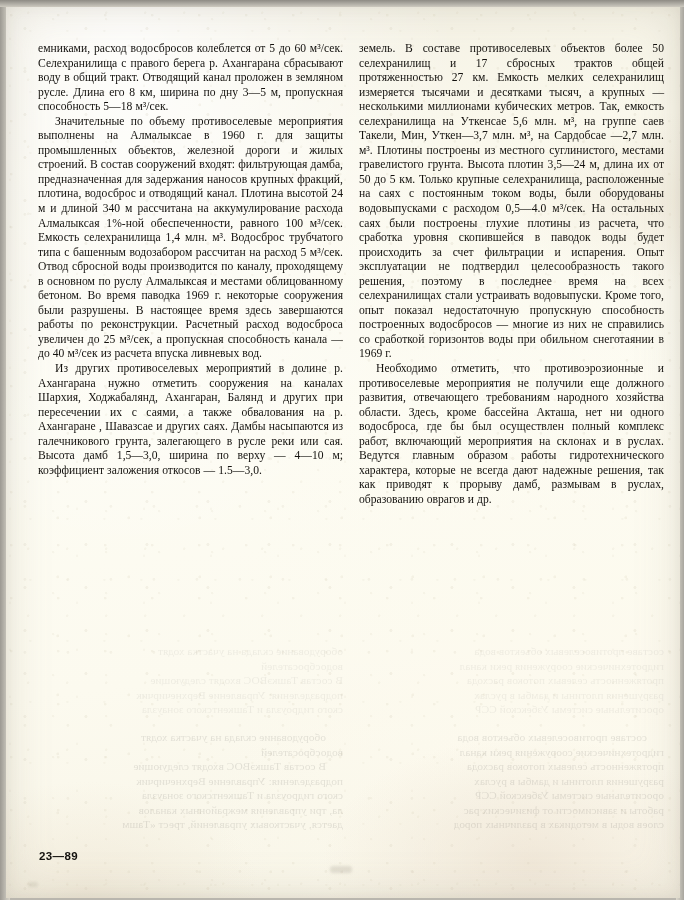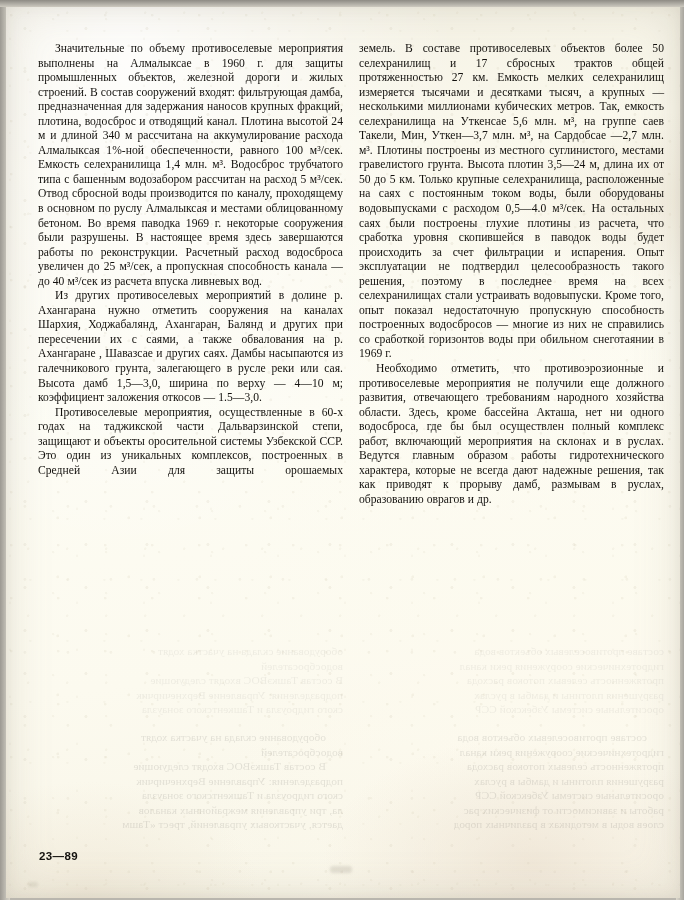--- a/index.html
+++ b/index.html
@@ -240,23 +240,23 @@
         <p>подразделения: Управление Верхнечирчик</p>
         <p>ского гидроузла и Ташкентского зонаузла</p>
         <p>ла, три управления межрайонных каналов</p>
         <p>дается, участковых управлений, трест «Ташм</p>
       </div>
     </div>
 
     <div class="typeblock">
 
       <div class="col">
+        <p class="para">емниками, расход водосбросов колеблется от 5 до 60 м³/сек. Селехранилища с правого берега р. Ахангарана сбрасывают воду в общий тракт. Отводящий канал проложен в земляном русле. Длина его 8 км, ширина по дну 3—5 м, пропускная способность 5—18 м³/сек.</p>
         <p class="para indent">Значительные по объему противоселевые мероприятия выполнены на Алмалыксае в 1960 г. для защиты промышленных объектов, железной дороги и жилых строений. В состав сооружений входят: фильтрующая дамба, предназначенная для задержания наносов крупных фракций, плотина, водосброс и отводящий канал. Плотина высотой 24 м и длиной 340 м рассчитана на аккумулирование расхода Алмалыксая 1%-ной обеспеченности, равного 100 м³/сек. Емкость селехранилища 1,4 млн. м³. Водосброс трубчатого типа с башенным водозабором рассчитан на расход 5 м³/сек. Отвод сбросной воды производится по каналу, проходящему в основном по руслу Алмалыксая и местами облицованному бетоном. Во время паводка 1969 г. некоторые сооружения были разрушены. В настоящее время здесь завершаются работы по реконструкции. Расчетный расход водосброса увеличен до 25 м³/сек, а пропускная способность канала — до 40 м³/сек из расчета впуска ливневых вод.</p>
         <p class="para indent">Из других противоселевых мероприятий в долине р. Ахангарана нужно отметить сооружения на каналах Шархия, Ходжабалянд, Ахангаран, Балянд и других при пересечении их с саями, а также обвалования на р. Ахангаране , Шавазсае и других саях. Дамбы насыпаются из галечникового грунта, залегающего в русле реки или сая. Высота дамб 1,5—3,0, ширина по верху — 4—10 м; коэффициент заложения откосов — 1.5—3,0.</p>
-        <p class="para indent last-justify">Противоселевые мероприятия, осуществленные в 60-х годах на таджикской части Дальварзинской степи, защищают и объекты оросительной системы Узбекской ССР. Это один из уникальных комплексов, построенных в Средней Азии для защиты орошаемых</p>
       </div>
 
       <div class="col">
         <p class="para">земель. В составе противоселевых объектов более 50 селехранилищ и 17 сбросных трактов общей протяженностью 27 км. Емкость мелких селехранилищ измеряется тысячами и десятками тысяч, а крупных — несколькими миллионами кубических метров. Так, емкость селехранилища на Уткенсае 5,6 млн. м³, на группе саев Такели, Мин, Уткен—3,7 млн. м³, на Сардобсае —2,7 млн. м³. Плотины построены из местного суглинистого, местами гравелистого грунта. Высота плотин 3,5—24 м, длина их от 50 до 5 км. Только крупные селехранилища, расположенные на саях с постоянным током воды, были оборудованы водовыпусками с расходом 0,5—4.0 м³/сек. На остальных саях были построены глухие плотины из расчета, что сработка уровня скопившейся в паводок воды будет происходить за счет фильтрации и испарения. Опыт эксплуатации не подтвердил целесообразность такого решения, поэтому в последнее время на всех селехранилищах стали устраивать водовыпуски. Кроме того, опыт показал недостаточную пропускную способность построенных водосбросов — многие из них не справились со сработкой горизонтов воды при обильном снеготаянии в 1969 г.</p>
         <p class="para indent">Необходимо отметить, что противоэрозионные и противоселевые мероприятия не получили еще должного развития, отвечающего требованиям народного хозяйства области. Здесь, кроме бассейна Акташа, нет ни одного водосброса, где бы был осуществлен полный комплекс работ, включающий мероприятия на склонах и в руслах. Ведутся главным образом работы гидротехнического характера, которые не всегда дают надежные решения, так как приводят к прорыву дамб, размывам в руслах, образованию оврагов и др.</p>
       </div>
 
     </div>
 
     <div class="footer-sig">23—89</div>

